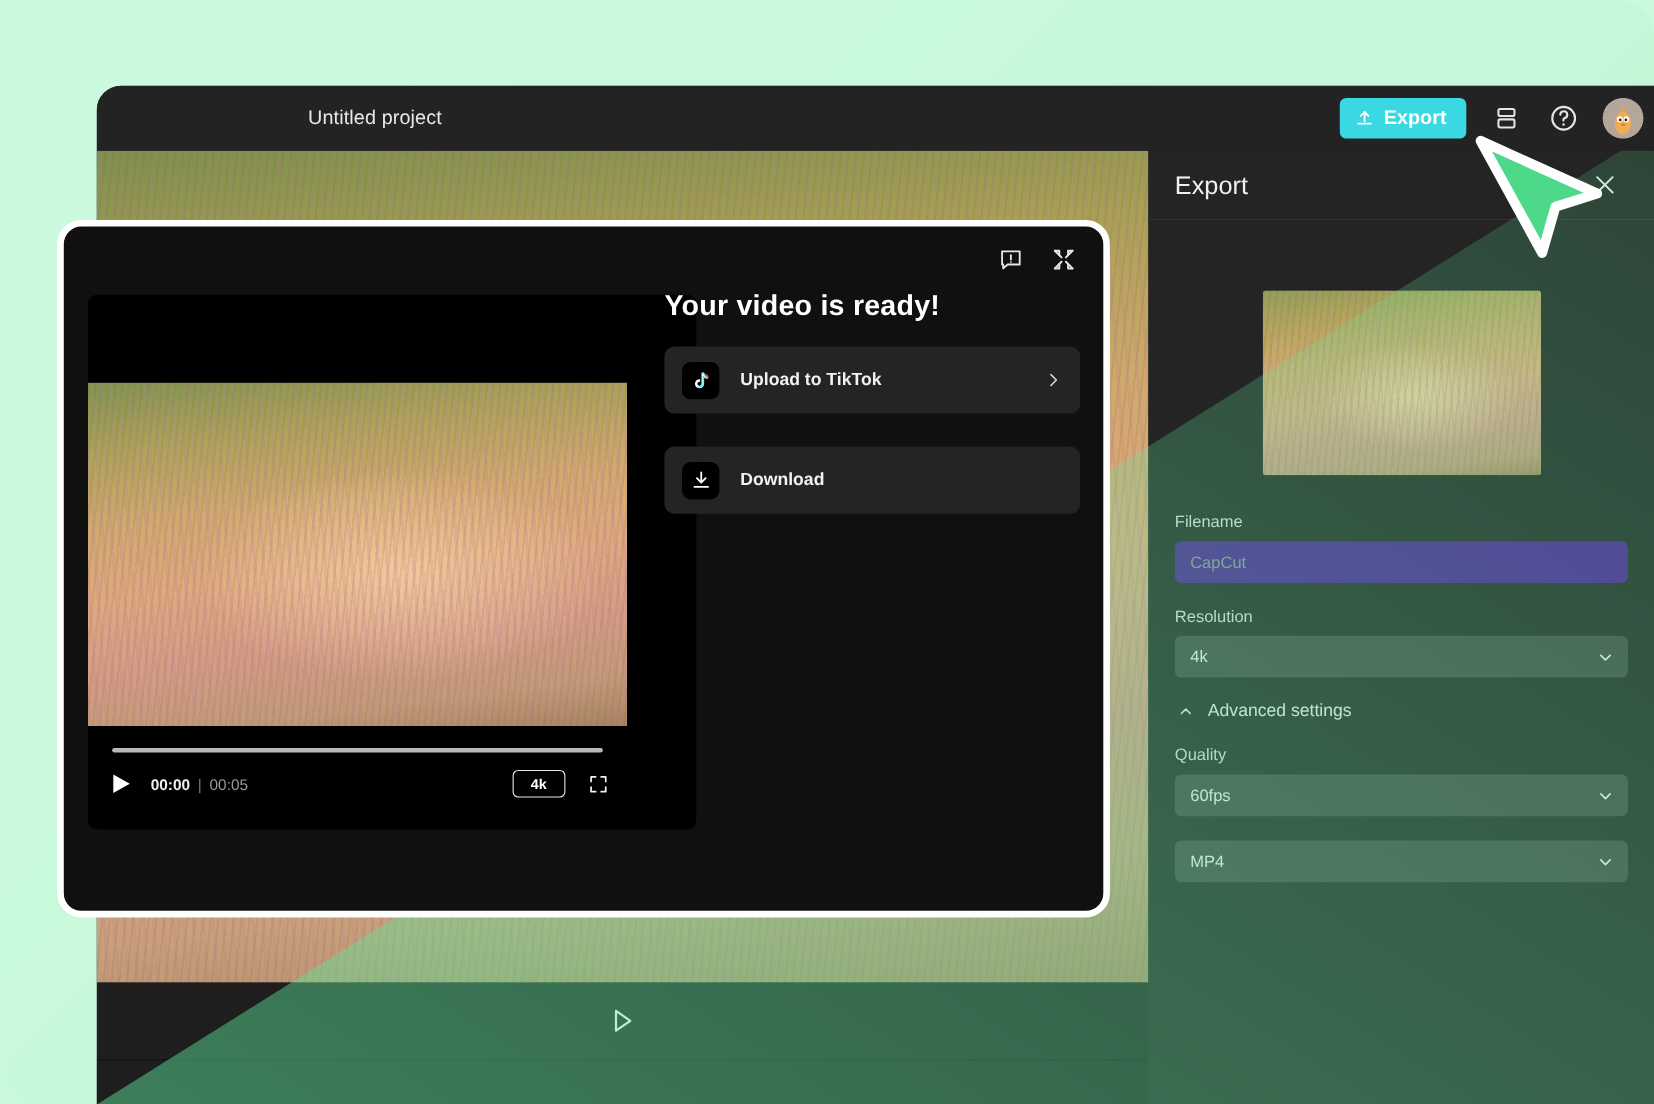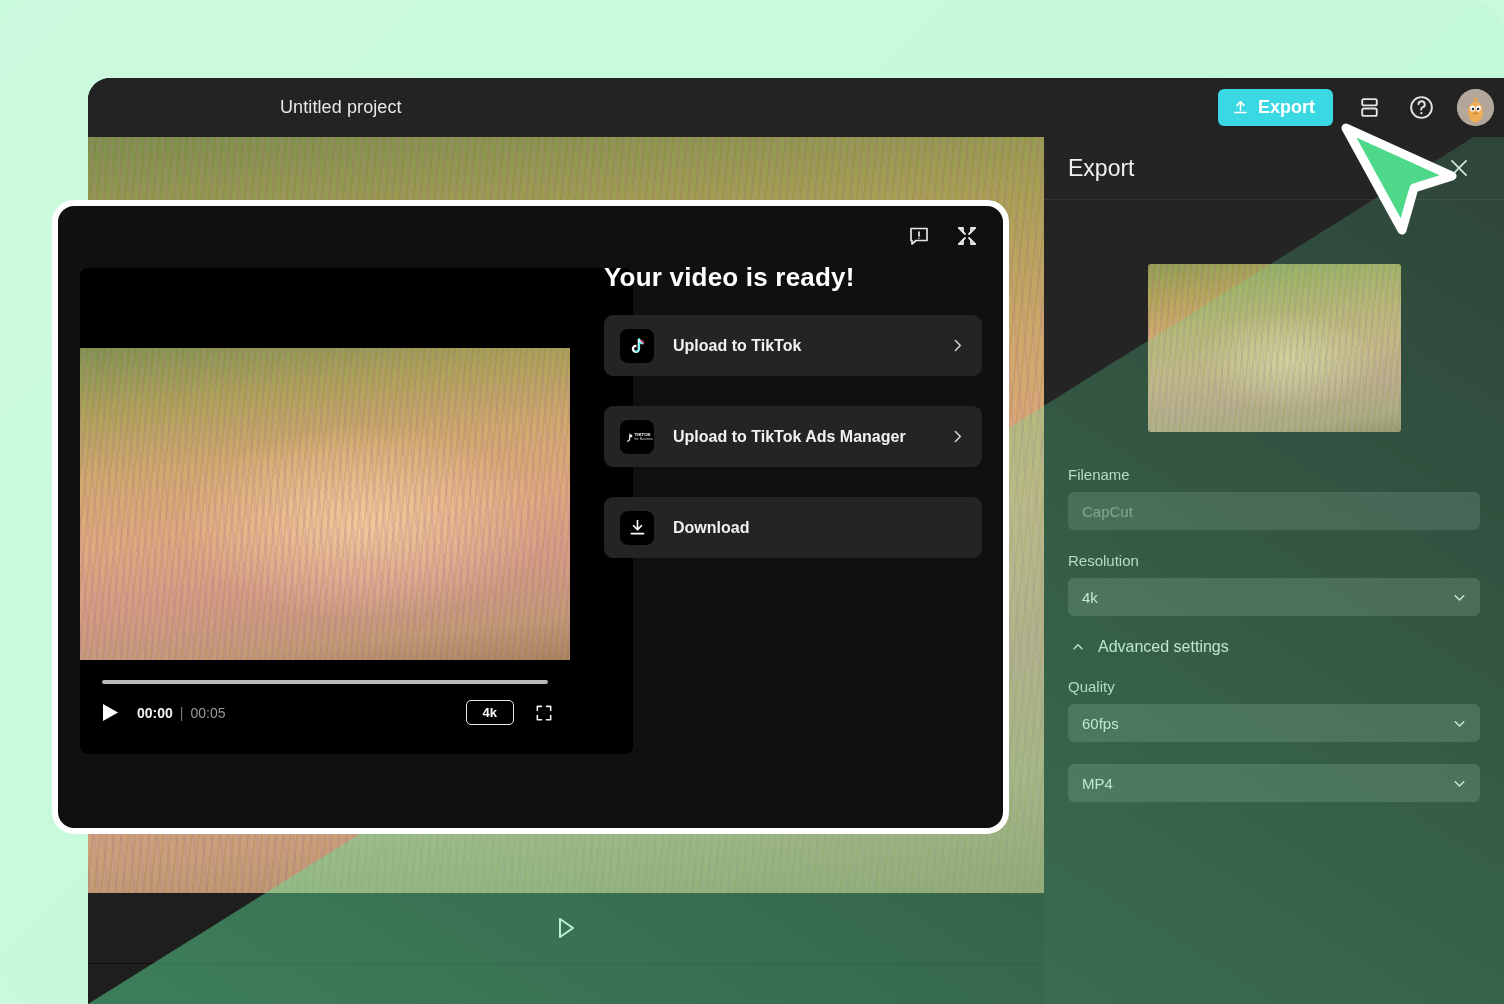--- a/index.html
+++ b/index.html
@@ -164,21 +164,21 @@
       repeating-linear-gradient(86deg, rgba(186,128,160,.2) 0 2px, rgba(0,0,0,0) 2px 7px),
       repeating-linear-gradient(96deg, rgba(125,95,45,.14) 0 2px, rgba(0,0,0,0) 2px 6px);
   }
   #panel-fields { padding: 34px 24px 0 24px; position: relative; z-index: 2; }
   .fld-label {
     font-size: 15px; color: #d8d8d8;
     margin-bottom: 9px;
   }
   .fld-input {
     height: 38px; border-radius: 6px;
-    background: #404040;
+    background: #4c1d95;
     color: #8f8f8f;
     font-size: 15px;
     display: flex; align-items: center;
     padding: 0 14px;
     margin-bottom: 22px;
     cursor: text;
   }
   .fld-select {
     height: 38px; border-radius: 6px;
     background: #444444;
@@ -509,36 +509,20 @@
         </svg>
       </div>
       <div class="opt-label">Upload to TikTok</div>
       <span class="opt-chev">
         <svg width="17" height="17" viewBox="0 0 24 24" fill="none" stroke="#dadada" stroke-width="2" stroke-linecap="round" stroke-linejoin="round">
             <path d="M9 5 L16 12 L9 19"></path>
           </svg>
       </span>
     </div>
 
-    <div class="opt">
-      <div class="opt-ic">
-        <svg width="32" height="32" viewBox="0 0 32 32">
-          <rect width="32" height="32" rx="7" fill="#000"></rect>
-          <path d="M9.6 10.6c.25 1.0.95 1.6 1.95 1.7v1.1c-.65.05-1.25-.1-1.85-.45v2.6c0 1.5-1.2 2.4-2.5 2.2" fill="none" stroke="#fff" stroke-width="1.1" transform="translate(-1.5,1.5) scale(1.05)"></path>
-          <text x="13.5" y="15.4" font-family="Liberation Sans, sans-serif" font-size="4.4" font-weight="700" fill="#ffffff">TIKTOK</text>
-          <text x="13.5" y="19.4" font-family="Liberation Sans, sans-serif" font-size="3.6" fill="#cfcfcf">for Business</text>
-        </svg>
-      </div>
-      <div class="opt-label">Upload to TikTok Ads Manager</div>
-      <span class="opt-chev">
-        <svg width="17" height="17" viewBox="0 0 24 24" fill="none" stroke="#dadada" stroke-width="2" stroke-linecap="round" stroke-linejoin="round">
-            <path d="M9 5 L16 12 L9 19"></path>
-          </svg>
-      </span>
-    </div>
 
     <div class="opt">
       <div class="opt-ic">
         <svg width="21" height="21" viewBox="0 0 24 24" fill="none" stroke="#ffffff" stroke-width="1.9" stroke-linecap="round" stroke-linejoin="round">
           <path d="M12 4v10"></path>
             <path d="M7.5 10 L12 14.5 L16.5 10"></path>
             <path d="M5 19h14"></path>
         </svg>
       </div>
       <div class="opt-label">Download</div>

